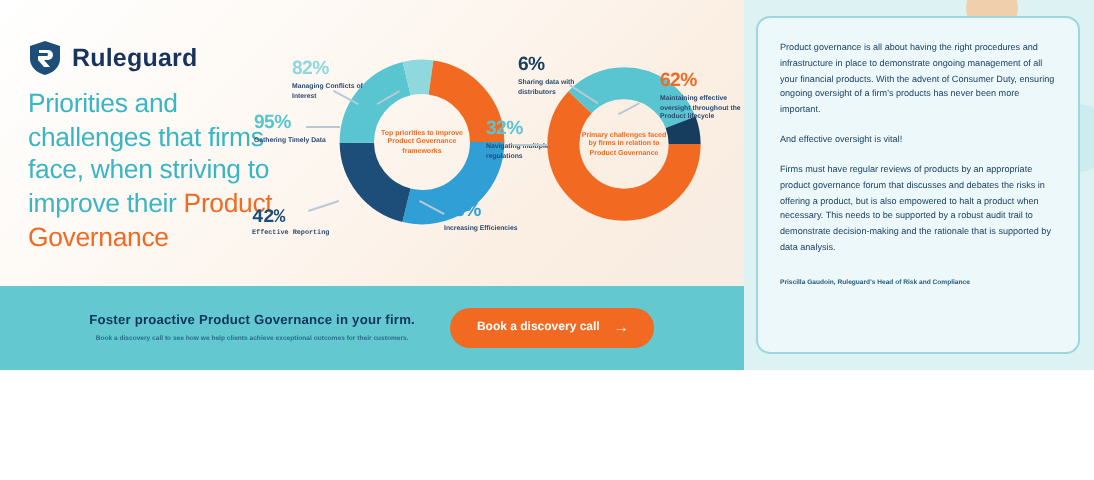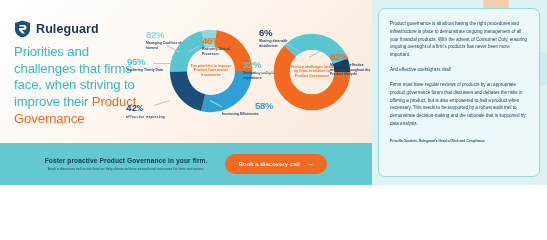--- a/index.html
+++ b/index.html
@@ -40,21 +40,21 @@
   #donut1 { left: 168px; top: 28px; }
   #donut2 { left: 272px; top: 32px; }
 
   .lbl { position: absolute; width: 42px; }
   .lbl .pct { font-size: 9.6px; font-weight: 700; line-height: 1; letter-spacing: -.3px; }
   .lbl .sub { font-size: 3.4px; font-weight: 700; line-height: 1.3; color: #2b4a72; margin-top: 1.5px; }
   .teal  .pct { color: #58c5d1; }
   .lteal .pct { color: #8fd8de; }
   .orange .pct { color: #f26a21; }
   .navy  .pct { color: #1d4e79; }
-  .blue  .pct { color: #2f9fd6; margin-left: 33px; }
+  .blue  .pct { color: #2f9fd6; }
   .dnavy .pct { color: #173d5e; }
 
   .leader { position: absolute; border-top: .7px solid #b8c9d6; transform-origin: 0 0; }
 
   
   .cta {
     position: absolute; left: 0; bottom: 0; width: 372px; height: 42px;
     background: #63c8cf; display: flex; align-items: center;
     justify-content: center; gap: 18px;
   }
@@ -118,24 +118,20 @@
         </svg>
         <div class="center-label">Top priorities to improve Product Governance frameworks</div>
       </div>
 
       <div class="lbl lteal" style="left:146px; top:30px;">
         <div class="pct">82%</div>
         <div class="sub">Managing Conflicts of Interest</div>
       </div>
       <div class="leader" style="left:167px; top:45px; width:14px; transform:rotate(28deg);"></div>
 
-      <div class="lbl orange" style="left:202px; top:36px;">
-        <div class="pct">46%</div>
-        <div class="sub">Reducing Manual Processes</div>
-      </div>
       <div class="leader" style="left:200px; top:46px; width:13px; transform:rotate(150deg);"></div>
 
       <div class="lbl teal" style="left:127px; top:57px;">
         <div class="pct">95%</div>
         <div class="sub">Gathering Timely Data</div>
       </div>
       <div class="leader" style="left:153px; top:63px; width:17px;"></div>
 
       <div class="lbl blue" style="left:222px; top:101px;">
         <div class="pct">58%</div>
@@ -157,21 +153,21 @@
         </svg>
         <div class="center-label">Primary challenges faced by firms in relation to Product Governance</div>
       </div>
 
       <div class="lbl dnavy" style="left:259px; top:28px;">
         <div class="pct">6%</div>
         <div class="sub">Sharing data with distributors</div>
       </div>
       <div class="leader" style="left:285px; top:42px; width:17px; transform:rotate(33deg);"></div>
 
-      <div class="lbl orange" style="left:330px; top:52px;">
+      <div class="lbl orange" style="left:330px; top:36px;">
         <div class="pct">62%</div>
         <div class="sub">Maintaining effective oversight throughout the Product lifecycle</div>
       </div>
       <div class="leader" style="left:320px; top:52px; width:12px; transform:rotate(152deg);"></div>
 
       <div class="lbl teal" style="left:231px; top:60px;margin-left:12px;">
         <div class="pct">32%</div>
         <div class="sub">Navigating multiple regulations</div>
       </div>
       <div class="leader" style="left:256px; top:72px; width:18px;"></div>

